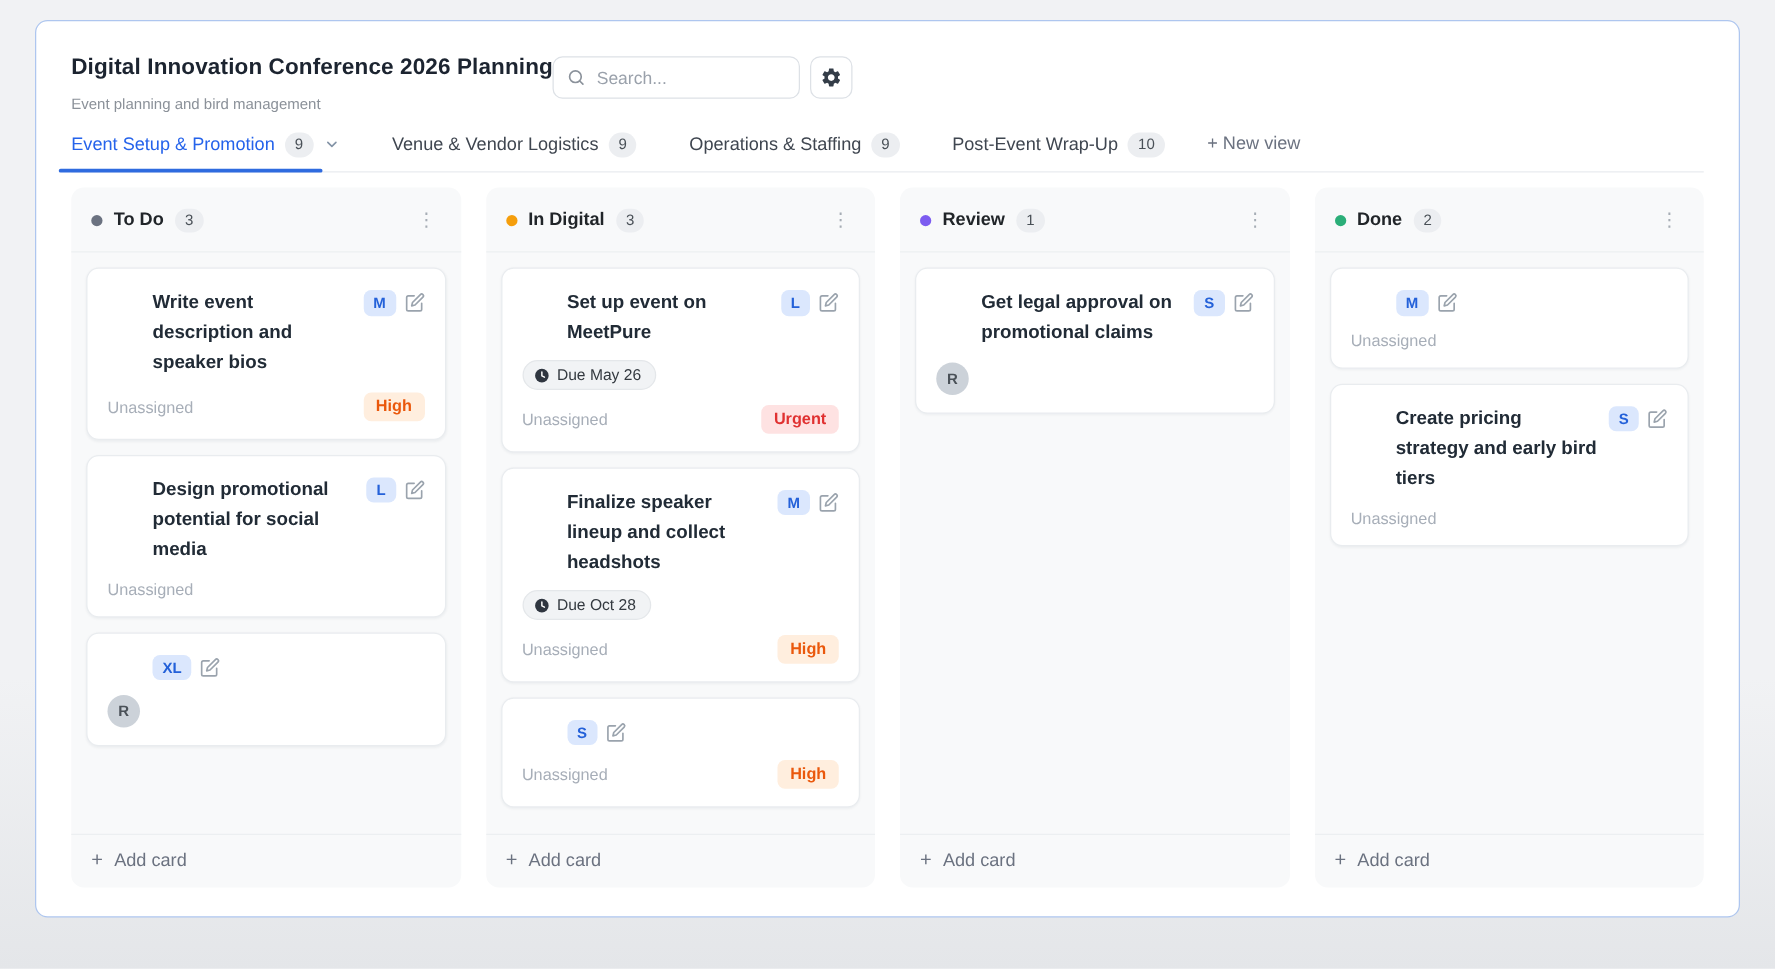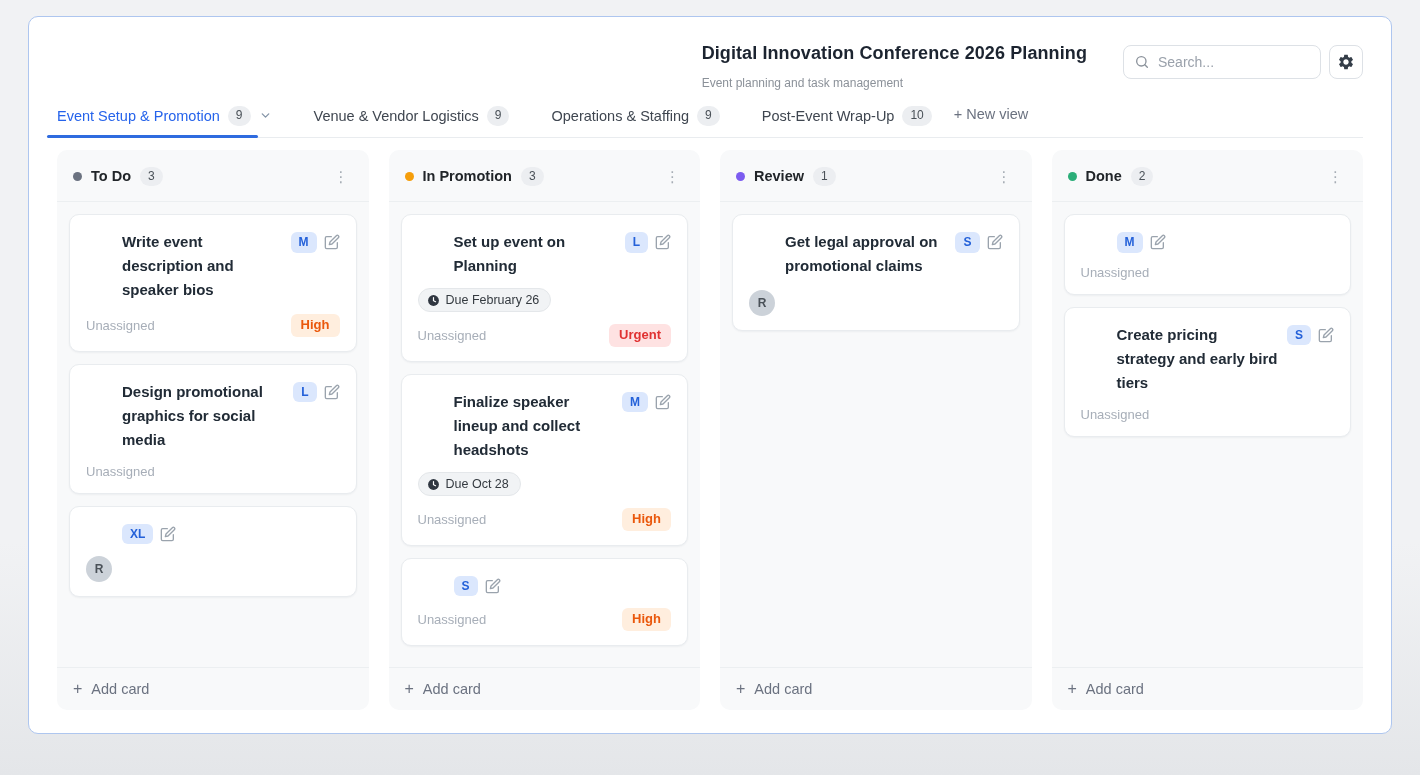--- a/index.html
+++ b/index.html
@@ -13,21 +13,21 @@
   .panel {
     margin:16px 28px 0;
     width:1364px; height:718px;
     background:#ffffff;
     border:1px solid #aec6ef;
     border-radius:10px;
     padding:26px 28px 0;
     position:relative;
   }
   
-  .header-row { display:flex; justify-content:flex-end; align-items:flex-start;gap:36px; }
+  .header-row { display:flex; justify-content:flex-start; align-items:flex-start; }
   .page-title { font-size:18px; font-weight:700; color:#1c2430; letter-spacing:.1px; }
   .page-subtitle { font-size:12px; color:#8b9199; margin-top:12px; }
   .header-controls { display:flex; gap:8px; align-items:center; margin-top:2px; }
   .search-box {
     display:flex; align-items:center; gap:8px;
     width:198px; height:34px;
     border:1px solid #dde1e6; border-radius:8px;
     padding:0 10px; background:#fff;
   }
   .search-box input {
@@ -36,21 +36,21 @@
     font-family:"Liberation Sans","DejaVu Sans",sans-serif;
   }
   .search-box input::placeholder { color:#9aa1ab; }
   .icon-btn {
     width:34px; height:34px; border:1px solid #dde1e6; border-radius:8px;
     background:#fff; display:flex; align-items:center; justify-content:center;
     cursor:pointer;
   }
   
   .tabs-row {
-    display:flex; align-items:flex-start; gap:22px;
+    display:flex; align-items:center; gap:34px;
     margin-top:16px;
     border-bottom:1px solid #e9ecef;
   }
   .tab { display:flex; align-items:center; gap:6px; padding-bottom:11px; cursor:pointer; position:relative; }
   .tab-main { display:flex; align-items:center; gap:8px; }
   .tab-label { font-size:14.5px; color:#3f4650; white-space:nowrap; }
   .tab.active .tab-label { color:#2563eb; font-weight:500; }
   .tab.active::after {
     content:""; position:absolute; left:-10px; right:14px; bottom:-1px;
     height:3px; background:#2f6bdf; border-radius:2px;
@@ -109,21 +109,21 @@
   }
   .plus-glyph { font-size:16px; color:#6b7280; line-height:1; }
 </style>
 </head>
 <body>
 
 <div class="panel">
   <div class="header-row">
     <div>
       <div class="page-title">Digital Innovation Conference 2026 Planning</div>
-      <div class="page-subtitle">Event planning and task management</div>
+      <div class="page-subtitle">Event planning and bird management</div>
     </div>
     <div class="header-controls">
       <div class="search-box">
         <span style="display:flex;">
           <svg width="16" height="16" viewBox="0 0 24 24" fill="none" stroke="#8b929b" stroke-width="2" stroke-linecap="round">
               <circle cx="11" cy="11" r="7"></circle>
               <path d="M20 20l-3.8-3.8"></path>
             </svg>
         </span>
         <input type="text" placeholder="Search..." style="">
@@ -195,21 +195,21 @@
                 </span>
               </div>
             </div>
             <div class="card-bottom">
               <span class="assignee-text">Unassigned</span>
               <span class="priority-pill" style="color: rgb(234, 88, 12); background: rgb(255, 238, 222);">High</span>
             </div>
           </div>
           <div class="card">
             <div class="card-top">
-              <div class="card-title">Design promotional graphics for social media</div>
+              <div class="card-title">Design promotional potential for social media</div>
               <div class="card-badges">
                 <span class="size-pill" style="background: rgb(219, 231, 253); color: rgb(36, 97, 217);">L</span>
                 <span class="edit-icon">
                   <svg width="16" height="16" viewBox="0 0 24 24" fill="none" stroke="#9aa3ad" stroke-width="2" stroke-linecap="round" stroke-linejoin="round">
                     <path d="M11 4H4a2 2 0 0 0-2 2v14a2 2 0 0 0 2 2h14a2 2 0 0 0 2-2v-7"></path>
                     <path d="M18.5 2.5a2.12 2.12 0 0 1 3 3L12 15l-4 1 1-4 9.5-9.5z"></path>
                   </svg>
                 </span>
               </div>
             </div>
@@ -233,44 +233,44 @@
           </div>
         </div>
         <div class="col-footer">
           <span class="plus-glyph">+</span>
           <span>Add card</span>
         </div>
       </div>
       <div class="column">
         <div class="col-header">
           <span class="col-dot" style="background: rgb(245, 158, 11);"></span>
-          <span class="col-name">In Promotion</span>
+          <span class="col-name">In Digital</span>
           <span class="count-pill">3</span>
           <span class="kebab">⋮</span>
         </div>
         <div class="cards">
           <div class="card"><div class="card-top">
-              <div class="card-title">Set up event on Planning</div>
+              <div class="card-title">Set up event on MeetPure</div>
               <div class="card-badges">
                 <span class="size-pill" style="background: rgb(219, 231, 253); color: rgb(36, 97, 217);">L</span>
                 <span class="edit-icon">
                   <svg width="16" height="16" viewBox="0 0 24 24" fill="none" stroke="#9aa3ad" stroke-width="2" stroke-linecap="round" stroke-linejoin="round">
                     <path d="M11 4H4a2 2 0 0 0-2 2v14a2 2 0 0 0 2 2h14a2 2 0 0 0 2-2v-7"></path>
                     <path d="M18.5 2.5a2.12 2.12 0 0 1 3 3L12 15l-4 1 1-4 9.5-9.5z"></path>
                   </svg>
                 </span>
               </div>
             </div><div class="due-chip">
               <span style="display: flex;">
                 <svg width="13" height="13" viewBox="0 0 24 24">
                   <circle cx="12" cy="12" r="10" fill="#2f3640"></circle>
                   <path d="M12 6.5v5.8l3.8 1.9" stroke="#ffffff" stroke-width="2.2" fill="none" stroke-linecap="round"></path>
                 </svg>
               </span>
-              <span>Due February 26</span>
+              <span>Due May 26</span>
             </div><div class="card-bottom">
               <span class="assignee-text">Unassigned</span>
               <span class="priority-pill" style="color: rgb(224, 49, 49); background: rgb(254, 226, 226);">Urgent</span>
             </div></div>
           <div class="card"><div class="card-top">
               <div class="card-title">Finalize speaker lineup and collect headshots</div>
               <div class="card-badges">
                 <span class="size-pill" style="background: rgb(219, 231, 253); color: rgb(36, 97, 217);">M</span>
                 <span class="edit-icon">
                   <svg width="16" height="16" viewBox="0 0 24 24" fill="none" stroke="#9aa3ad" stroke-width="2" stroke-linecap="round" stroke-linejoin="round">

